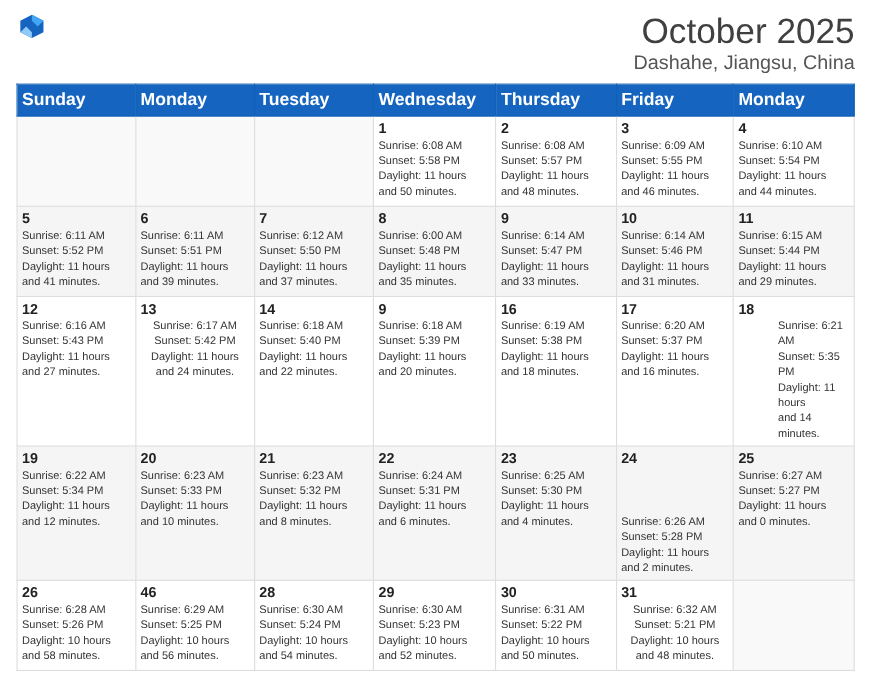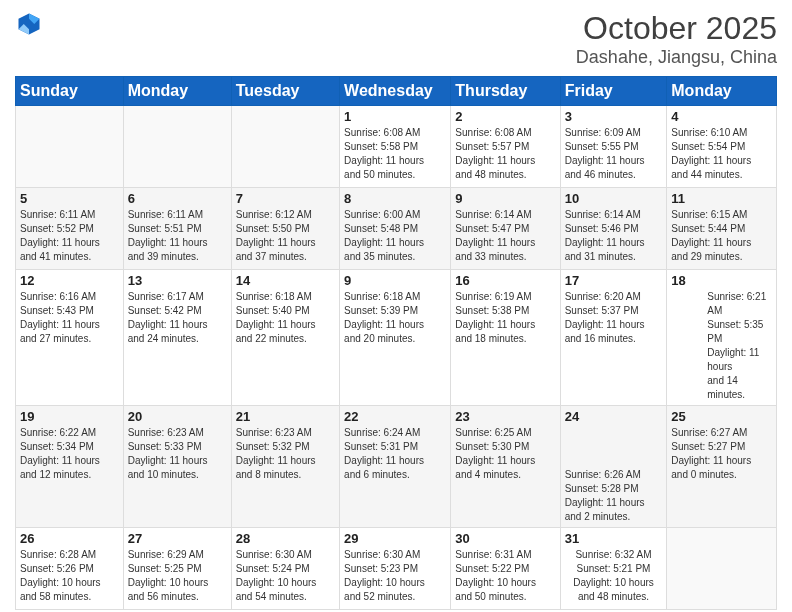--- a/index.html
+++ b/index.html
@@ -207,21 +207,21 @@
         <tr>
           <td>
             <div class="day-number">12</div>
             <div class="day-info" style="white-space: pre-line;">Sunrise: 6:16 AM
 Sunset: 5:43 PM
 Daylight: 11 hours
 and 27 minutes.</div>
           </td>
           <td>
             <div class="day-number">13</div>
-            <div class="day-info" style="white-space: pre-line;">Sunrise: 6:17 AM
+            <div class="day-info" style="white-space: pre-line; text-align: center;">Sunrise: 6:17 AM
 Sunset: 5:42 PM
 Daylight: 11 hours
 and 24 minutes.</div>
           </td>
           <td>
             <div class="day-number">14</div>
             <div class="day-info" style="white-space: pre-line;">Sunrise: 6:18 AM
 Sunset: 5:40 PM
 Daylight: 11 hours
 and 22 minutes.</div>
@@ -308,21 +308,21 @@
         </tr>
         <tr>
           <td>
             <div class="day-number">26</div>
             <div class="day-info" style="white-space: pre-line;">Sunrise: 6:28 AM
 Sunset: 5:26 PM
 Daylight: 10 hours
 and 58 minutes.</div>
           </td>
           <td>
-            <div class="day-number">27</div>
+            <div class="day-number">46</div>
             <div class="day-info" style="white-space: pre-line;">Sunrise: 6:29 AM
 Sunset: 5:25 PM
 Daylight: 10 hours
 and 56 minutes.</div>
           </td>
           <td>
             <div class="day-number">28</div>
             <div class="day-info" style="white-space: pre-line;">Sunrise: 6:30 AM
 Sunset: 5:24 PM
 Daylight: 10 hours

